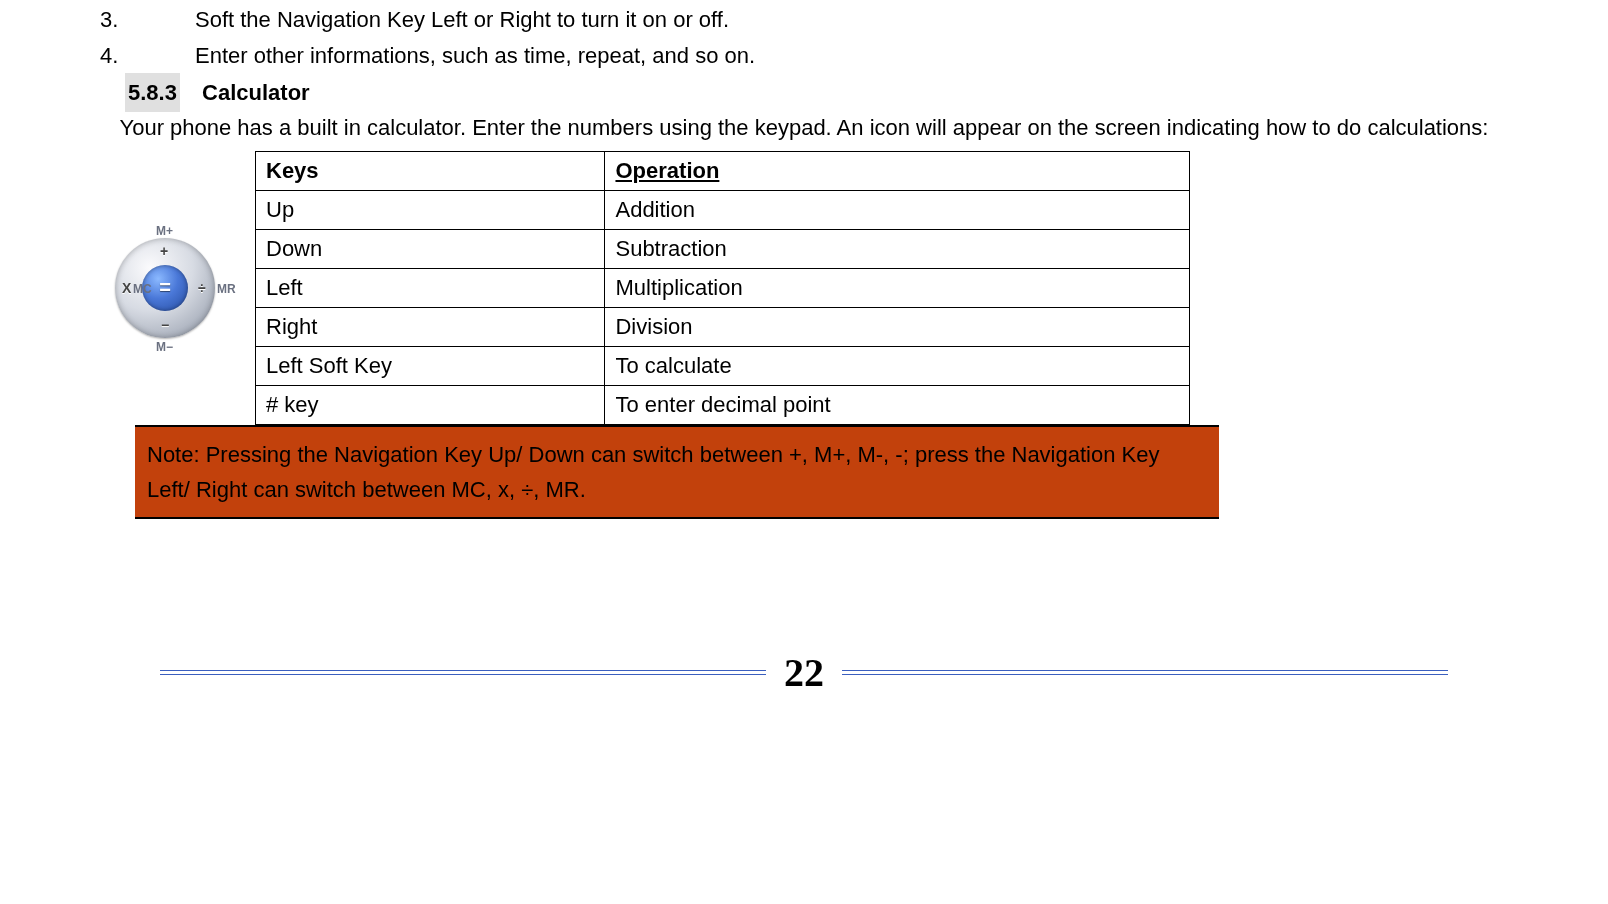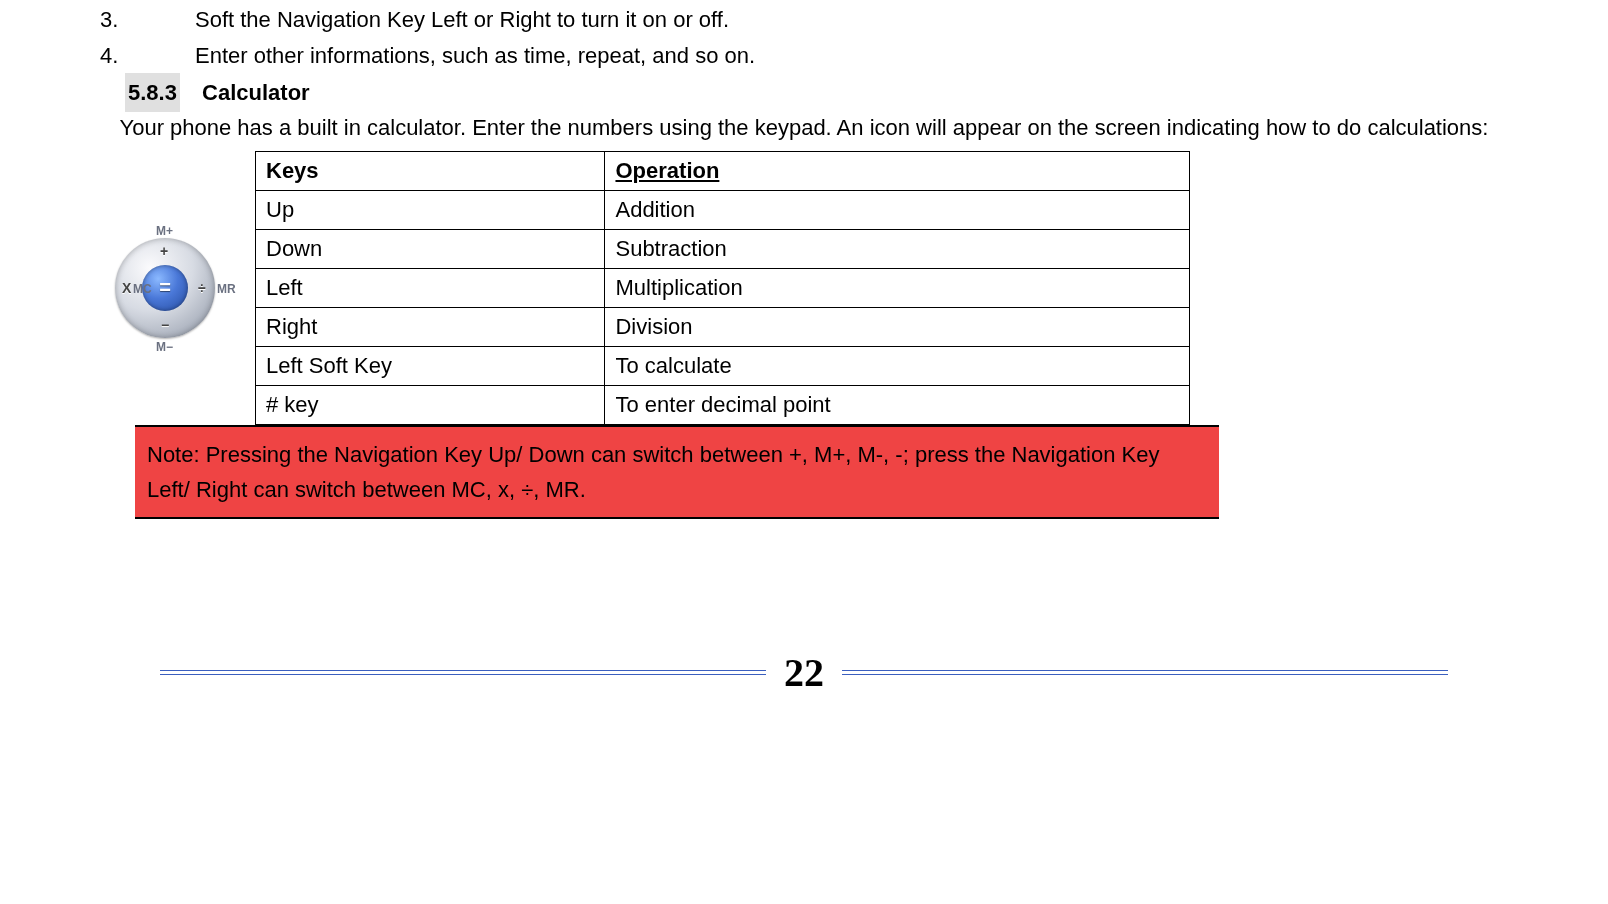--- a/index.html
+++ b/index.html
@@ -71,21 +71,21 @@
       vertical-align: top;
     }
     table.calc th {
       font-weight: bold;
     }
     .col-keys { width: 345px; }
     .col-op { width: 590px; text-decoration: underline; }
     .note-box {
       border-top: 2px solid #000;
       border-bottom: 2px solid #000;
-      background: #ef4444;
+      background: #c2410c;
       padding: 10px 12px;
       margin: 0 0 0 35px;
       width: 1060px;
       line-height: 1.6;
       font-size: 22px;
     }
     .footer {
       margin-top: 130px;
       display: flex;
       align-items: center;

